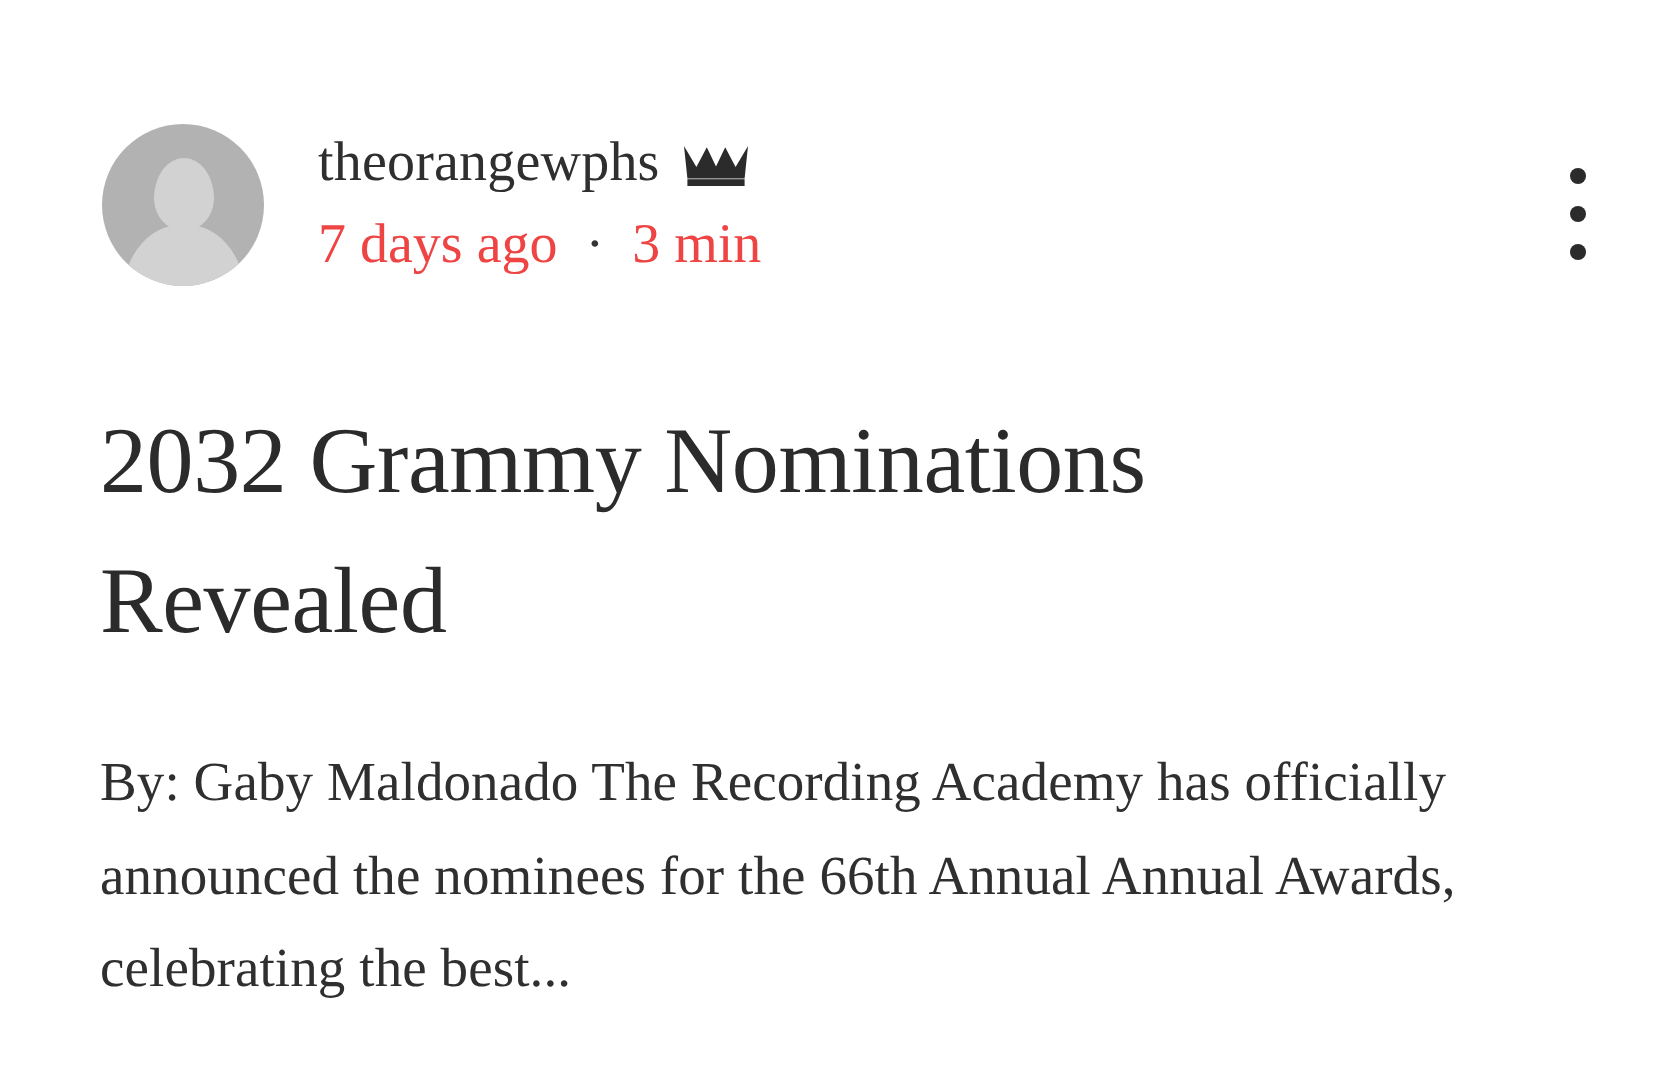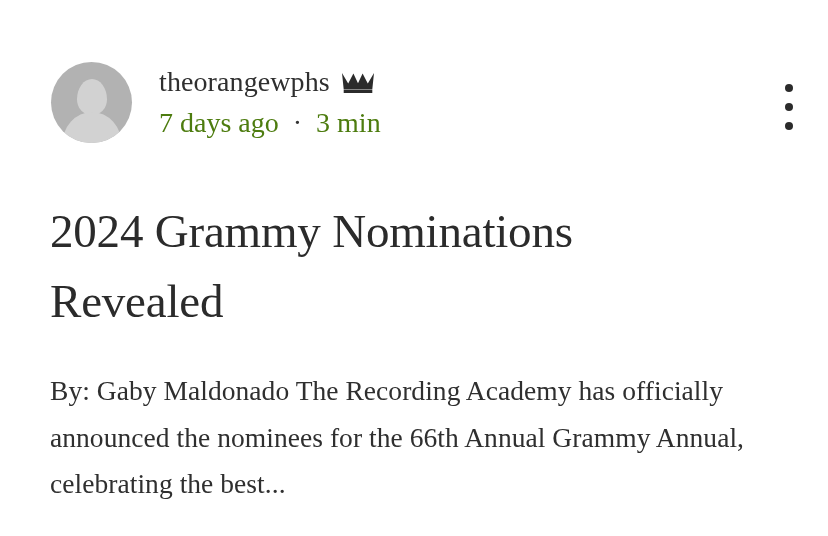--- a/index.html
+++ b/index.html
@@ -97,21 +97,21 @@
 
   .meta-line {
     display: flex;
     align-items: center;
     height: 38px;
     margin-top: 2px;
   }
   .meta-text {
     font-size: 28px;
     line-height: 34px;
-    color: #4d7c0f;
+    color: #ef4444;
     white-space: nowrap;
     text-align: center;
   }
   .meta-sep {
     font-size: 28px;
     line-height: 34px;
     color: #333333;
     margin: 0 14px;
   }
 
@@ -194,17 +194,17 @@
 
     </div>
   </div>
 
   <div class="kebab-menu">
     <span class="kebab-dot"></span>
     <span class="kebab-dot"></span>
     <span class="kebab-dot"></span>
   </div>
 
-  <h1 class="post-title">2024 Grammy Nominations Revealed</h1>
-
-  <p class="post-excerpt">By: Gaby Maldonado The Recording Academy has officially announced the nominees for the 66th Annual Grammy Annual, celebrating the best...</p>
+  <h1 class="post-title">2032 Grammy Nominations Revealed</h1>
+
+  <p class="post-excerpt">By: Gaby Maldonado The Recording Academy has officially announced the nominees for the 66th Annual Annual Awards, celebrating the best...</p>
 
 </div>
 
 </body></html>

